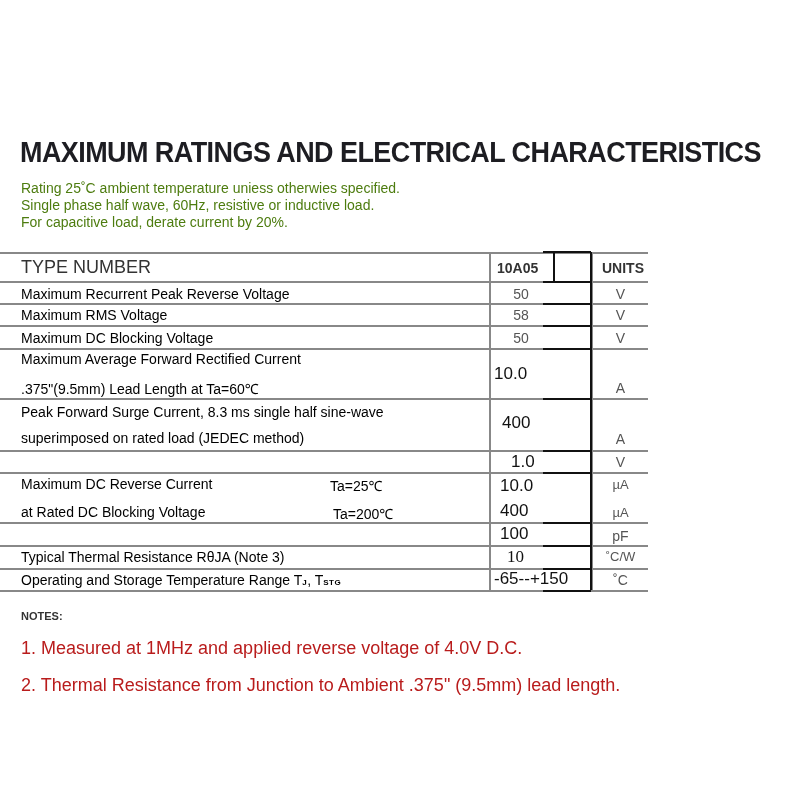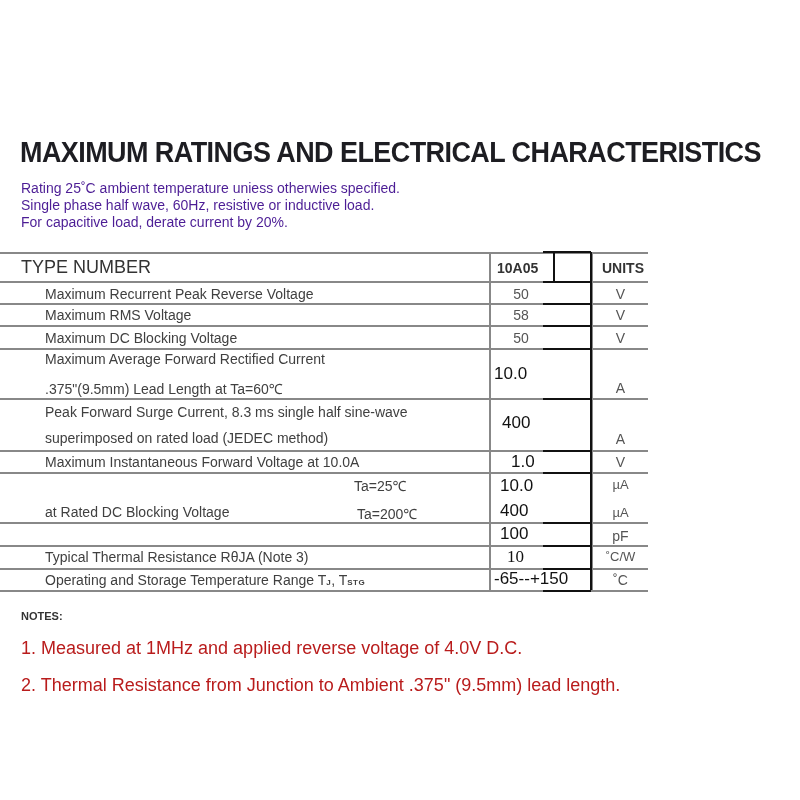--- a/index.html
+++ b/index.html
@@ -1,22 +1,22 @@
 <!DOCTYPE html>
 <html><head>
 <meta charset="utf-8">
 <style>
   html, body { margin:0; padding:0; background:#ffffff; }
   body { width:800px; height:800px; position:relative; overflow:hidden; font-family:"Liberation Sans", sans-serif; color:#333; }
   .title { position:absolute; left:20px; top:136px; font-size:29px; font-weight:bold; color:#1d1d22; letter-spacing:-0.6px; white-space:nowrap; transform:scaleX(0.93); transform-origin:left top; }
-  .intro { position:absolute; left:21px; top:180px; font-size:14px; line-height:17px; color:#4c1d95; }
+  .intro { position:absolute; left:21px; top:180px; font-size:14px; line-height:17px; color:#4d7c0f; }
   .intro div { white-space:nowrap; }
   .row { position:absolute; left:0; width:648px; border-top:2px solid #888; }
   .row.last { border-bottom:2px solid #888; }
-  .cell { position:absolute; font-size:14px; color:#404040; white-space:nowrap;margin-left:24px; }
+  .cell { position:absolute; font-size:14px; color:#000000; white-space:nowrap; }
   .desc { left:21px; }
   .desc2 { left:21px; }
   .ta { left:330px; }
   .vline { position:absolute; width:2px; background:#888; }
   .vline-black { position:absolute; width:1.5px; background:#111; }
   .hline-black { position:absolute; height:1.5px; background:#111; }
   .val { position:absolute; left:491px; width:60px; text-align:center; font-size:14px; color:#555; }
   .val2 { position:absolute; left:491px; width:100px; text-align:center; font-size:17px; color:#111; }
   .unit { position:absolute; left:593px; width:55px; text-align:center; font-size:14px; color:#555; }
   .header-type { position:absolute; left:21px; font-size:18px; color:#333; }
@@ -71,26 +71,26 @@
   </div>
 
   <div class="row" style="top:398px;height:50px;">
     <div class="cell desc" style="top:4px;">Peak Forward Surge Current, 8.3 ms single half sine-wave</div>
     <div class="cell desc2" style="top:30px;">superimposed on rated load (JEDEC method)</div>
     <div class="val2" style="left:502px;width:auto;top:13px;">400</div>
     <div class="unit" style="top:31px;">A</div>
   </div>
 
   <div class="row" style="top:450px;height:20px;">
-    <div class="cell desc" style="top:2px;">Maximum Instantaneous Forward Voltage at 10.0A</div>
     <div class="val2" style="left:511px;width:auto;top:0px;">1.0</div>
     <div class="unit" style="top:2px;">V</div>
   </div>
 
   <div class="row" style="top:472px;height:48px;">
+    <div class="cell desc" style="top:2px;">Maximum DC Reverse Current</div>
     <div class="cell ta" style="top:2px;">Ta=25℃</div>
     <div class="cell desc2" style="top:30px;">at Rated DC Blocking Voltage</div>
     <div class="cell ta" style="left:333px;top:30px;">Ta=200℃</div>
     <div class="val2" style="left:500px;width:auto;top:2px;">10.0</div>
     <div class="val2" style="left:500px;width:auto;top:27px;">400</div>
     <div class="unit" style="top:3px;font-size:13px;">µA</div>
     <div class="unit" style="top:31px;font-size:13px;">µA</div>
   </div>
 
   <div class="row" style="top:522px;height:21px;">

